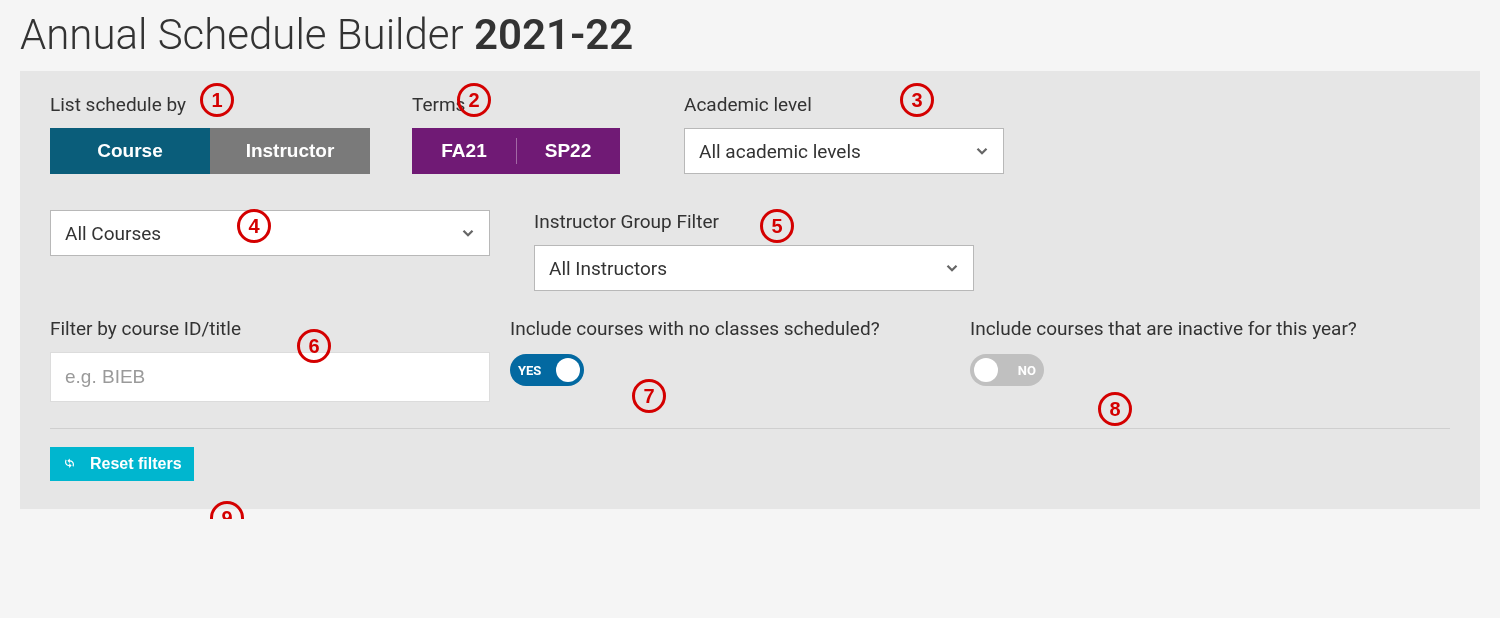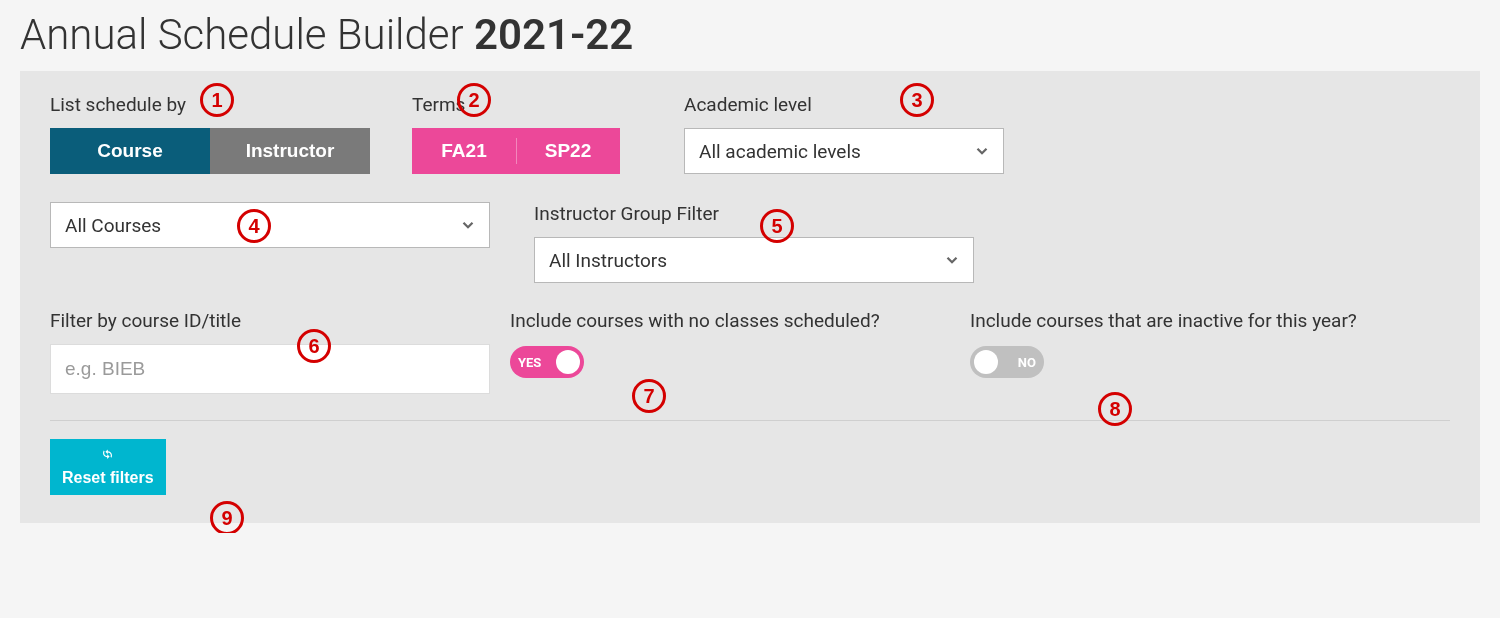--- a/index.html
+++ b/index.html
@@ -21,21 +21,21 @@
       font-weight: 600;
     }
     .panel {
       background: #e6e6e6;
       padding: 22px 30px 28px 30px;
       position: relative;
     }
     .row1 {
       display: flex;
       gap: 42px;
-      margin-bottom: 28px;
+      margin-bottom: 36px;
       align-items: flex-start;
     }
     .field-group { display: flex; flex-direction: column; }
     .label {
       font-size: 19px;
       color: #333;
       margin-bottom: 12px;
       font-weight: 400;
     }
     .segmented {
@@ -48,21 +48,21 @@
       width: 160px;
       font-size: 19px;
       font-weight: 600;
       cursor: pointer;
       color: #fff;
     }
     .seg-btn.active { background: #0a5d7a; }
     .seg-btn.inactive { background: #7a7a7a; }
     .terms {
       display: flex;
-      background: #ec4899;
+      background: #701a75;
     }
     .term-btn {
       border: none;
       background: transparent;
       color: #fff;
       font-size: 19px;
       font-weight: 600;
       width: 104px;
       height: 46px;
       cursor: pointer;
@@ -127,32 +127,32 @@
       position: relative;
       cursor: pointer;
       display:flex; align-items:center;
       font-size: 13px; font-weight: 700; color:#fff;
       padding: 0 8px;
     }
     .toggle .knob {
       width: 24px; height: 24px; border-radius: 50%; background:#fff;
       position:absolute; top:4px;
     }
-    .toggle.on { background:#ec4899; justify-content:flex-start; }
+    .toggle.on { background:#0369a1; justify-content:flex-start; }
     .toggle.on .knob { right:4px; }
     .toggle.off { background:#c0c0c0; justify-content:flex-end; }
     .toggle.off .knob { left:4px; }
     hr.divider {
       border: none; border-top: 1px solid #cfcfcf; margin: 10px 0 18px 0;
     }
     .reset-btn {
-      display:inline-flex; align-items:center; gap:6px;
+      display:inline-flex; align-items:center; gap:12px;
       background:#00b6cf; color:#fff; border:none;
       font-size:16px; font-weight:600;
-      padding: 8px 12px; cursor:pointer;flex-direction:column;
+      padding: 8px 12px; cursor:pointer;
     }
     .reset-icon { width:16px; height:16px; }
     .callout {
       position:absolute;
       width:34px; height:34px;
       border:3px solid #d40000; border-radius:50%;
       color:#d40000; font-weight:700; font-size:20px;
       display:flex; align-items:center; justify-content:center;
       background: transparent;
       pointer-events:none;

